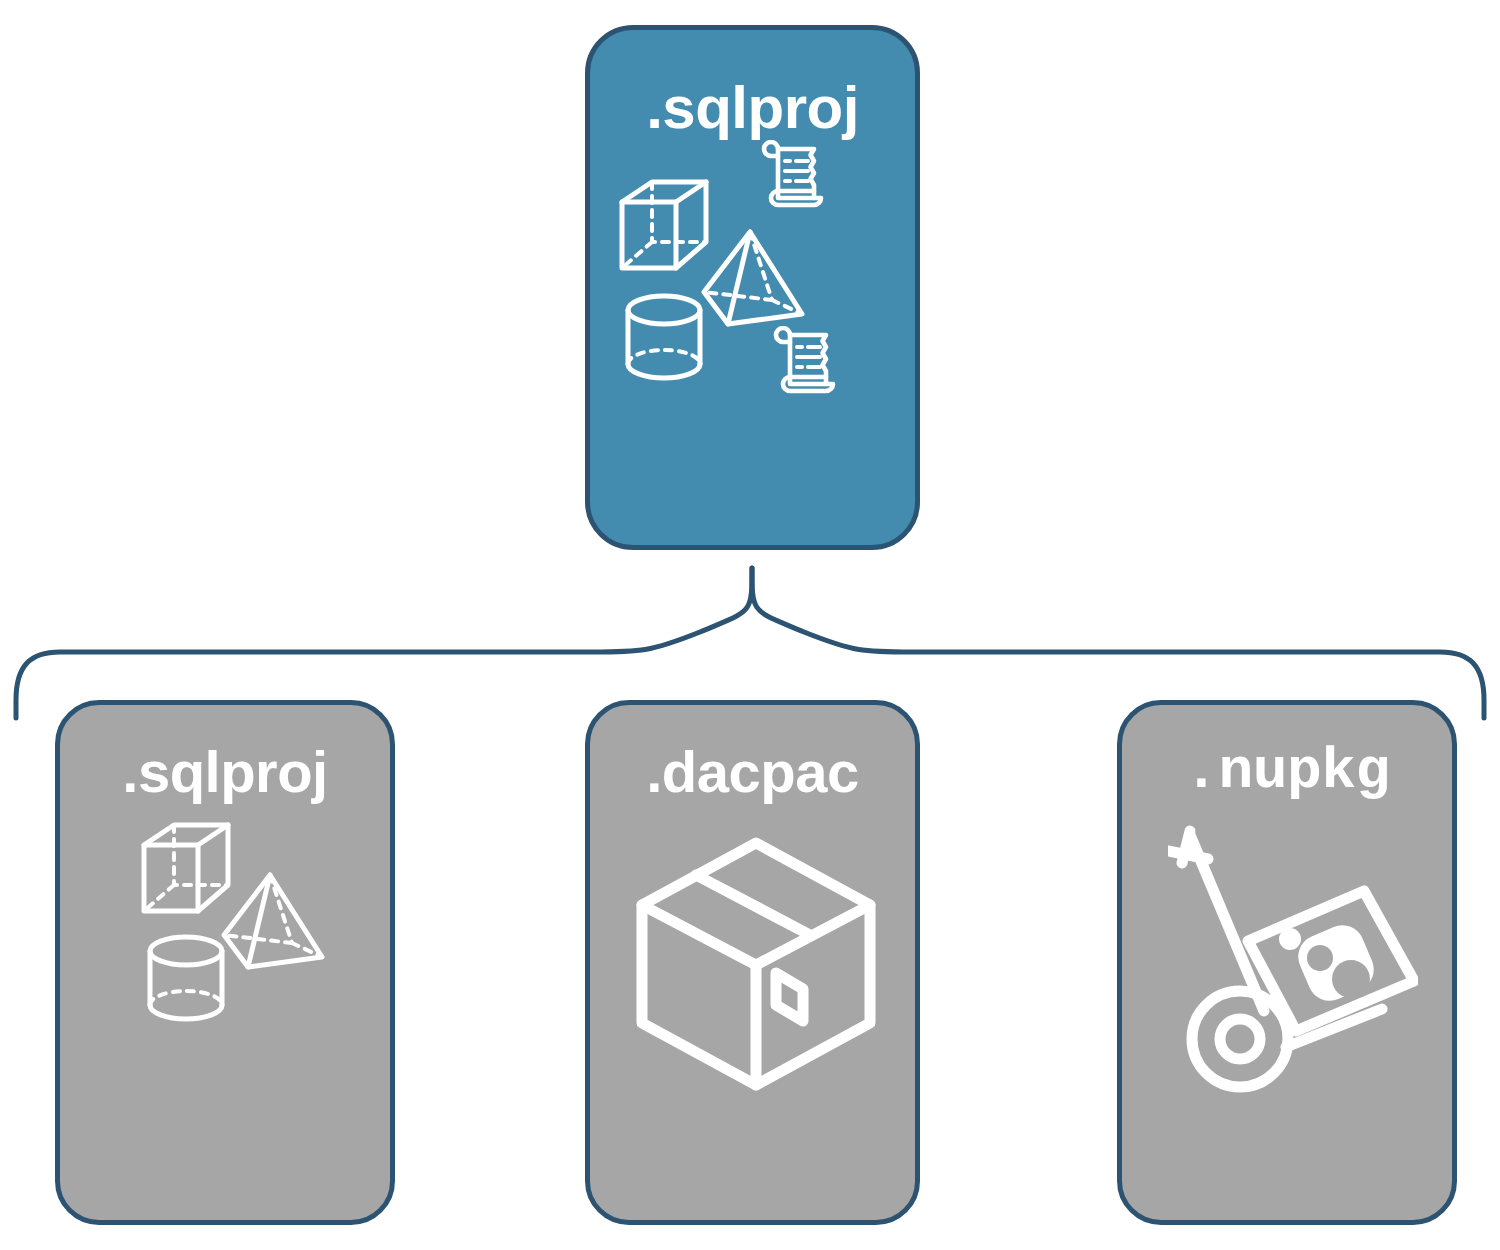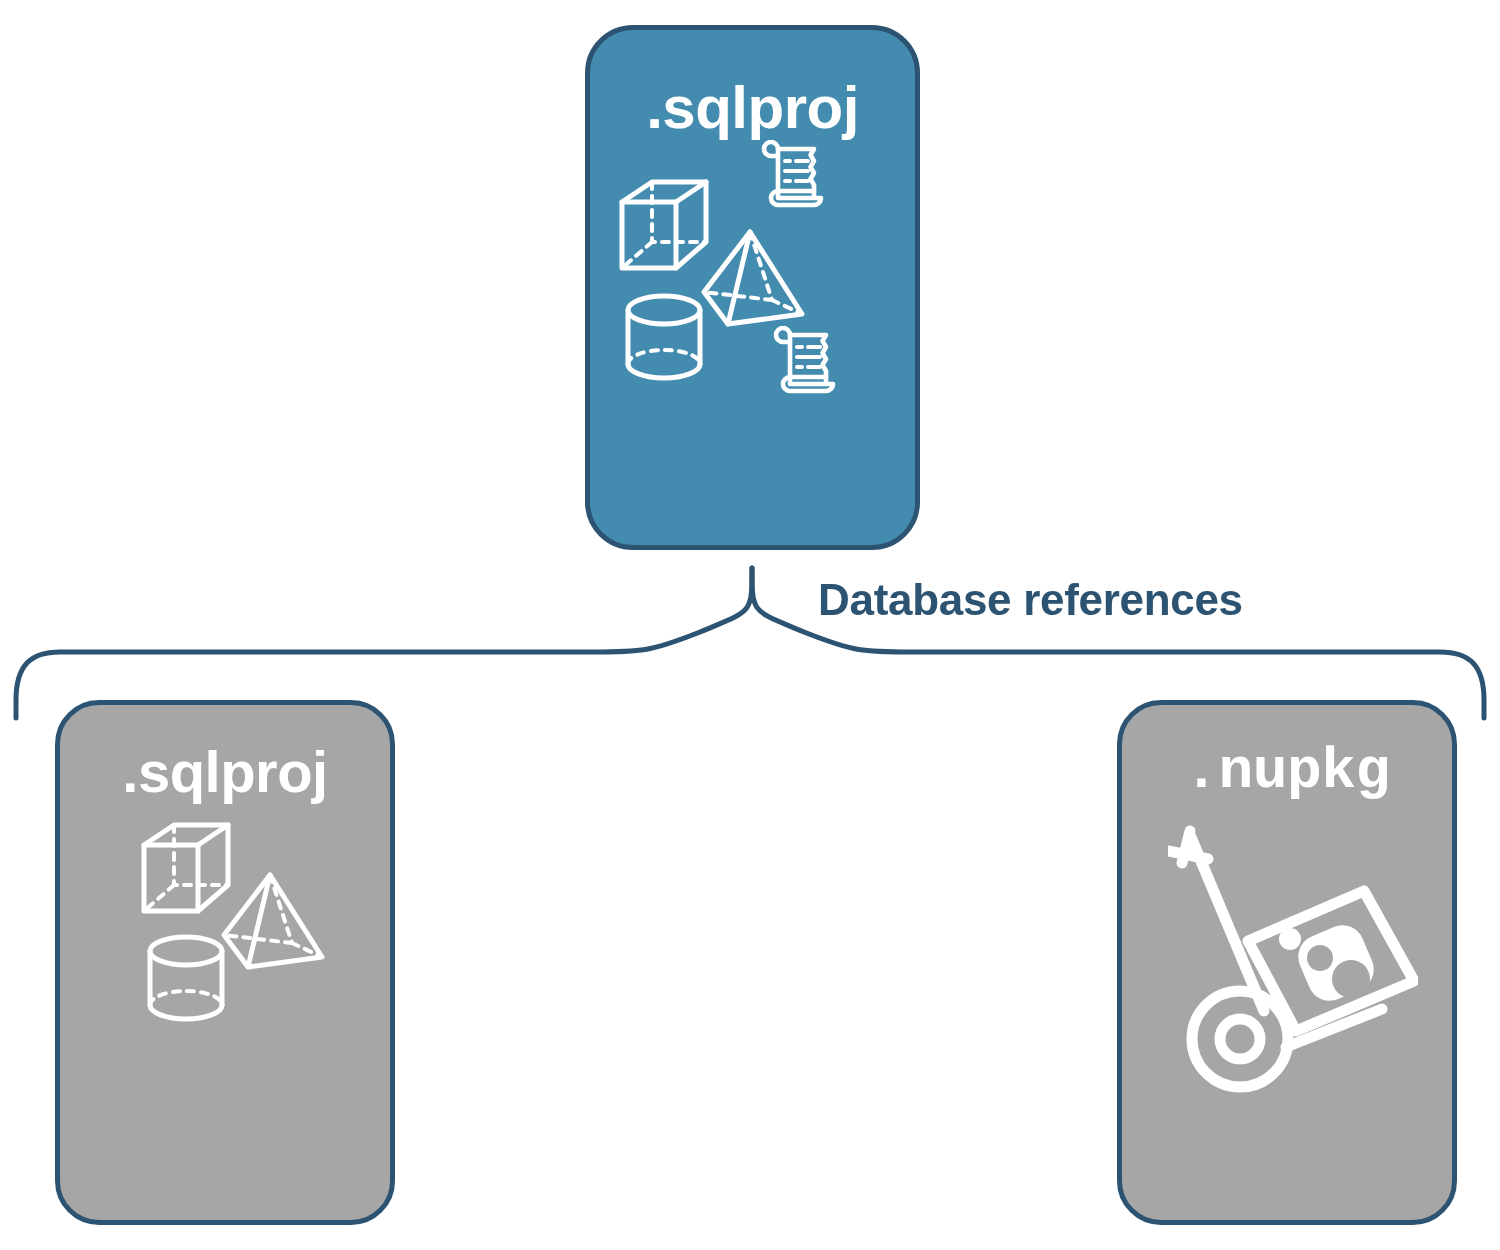--- a/index.html
+++ b/index.html
@@ -180,21 +180,20 @@
              C30 112 16 126 16 160
              L16 178" fill="none" stroke="#2c5472" stroke-width="5" stroke-linecap="round"></path>
     <path d="M752 28
              C752 75 752 70 804 92
              C854 112 864 112 912 112
              L1440 112
              C1470 112 1484 126 1484 160
              L1484 178" fill="none" stroke="#2c5472" stroke-width="5" stroke-linecap="round"></path>
   </svg>
 
-  <div class="brace-label">Database references</div>
 
   <div class="card card-ref card-ref-1">
     <div class="card-title">.sqlproj</div>
 
     <div class="card-art">
 
       <svg style="left:78px; top:18px;" width="96" height="100" viewBox="0 0 96 100">
         <g fill="none" stroke="#ffffff" stroke-width="5" stroke-linecap="round" stroke-linejoin="round">
           <path d="M6 26 L36 6 L90 6 L90 66 L60 92 L6 92 Z"></path>
           <path d="M6 26 L60 26 L60 92"></path>
@@ -224,20 +223,35 @@
           <path d="M6 20 L6 74"></path>
           <path d="M78 20 L78 74"></path>
           <path d="M6 74 a36 14 0 0 0 72 0"></path>
         </g>
         <path d="M6 74 a36 14 0 0 1 72 0" fill="none" stroke="#ffffff" stroke-width="4" stroke-dasharray="7 7" stroke-linecap="round"></path>
       </svg>
 
     </div>
   </div>
 
+  <div class="card card-ref card-ref-2">
+    <div class="card-title">.dacpac</div>
+
+    <div class="card-art">
+      <svg style="left:40px; top:32px;" width="252" height="262" viewBox="0 0 252 262">
+        <g fill="none" stroke="#ffffff" stroke-width="11" stroke-linecap="round" stroke-linejoin="round">
+          <path d="M126 10 L240 72 L240 190 L126 252 L12 190 L12 72 Z"></path>
+          <path d="M12 72 L126 132 L240 72"></path>
+          <path d="M126 132 L126 252"></path>
+          <path d="M66 42 L180 102"></path>
+          <path d="M173 156 L173 188 L146 172 L146 140 Z"></path>
+        </g>
+      </svg>
+    </div>
+  </div>
 
   <div class="card card-ref card-ref-3">
     <div class="card-title">.nupkg</div>
 
     <div class="card-art">
       <svg style="left:46px; top:20px;" width="250" height="280" viewBox="0 0 250 280">
         <g fill="none" stroke="#ffffff" stroke-width="11" stroke-linecap="round" stroke-linejoin="round">
 
           <path d="M22 10 L14 42"></path>
           <path d="M0 30 L40 38"></path>

